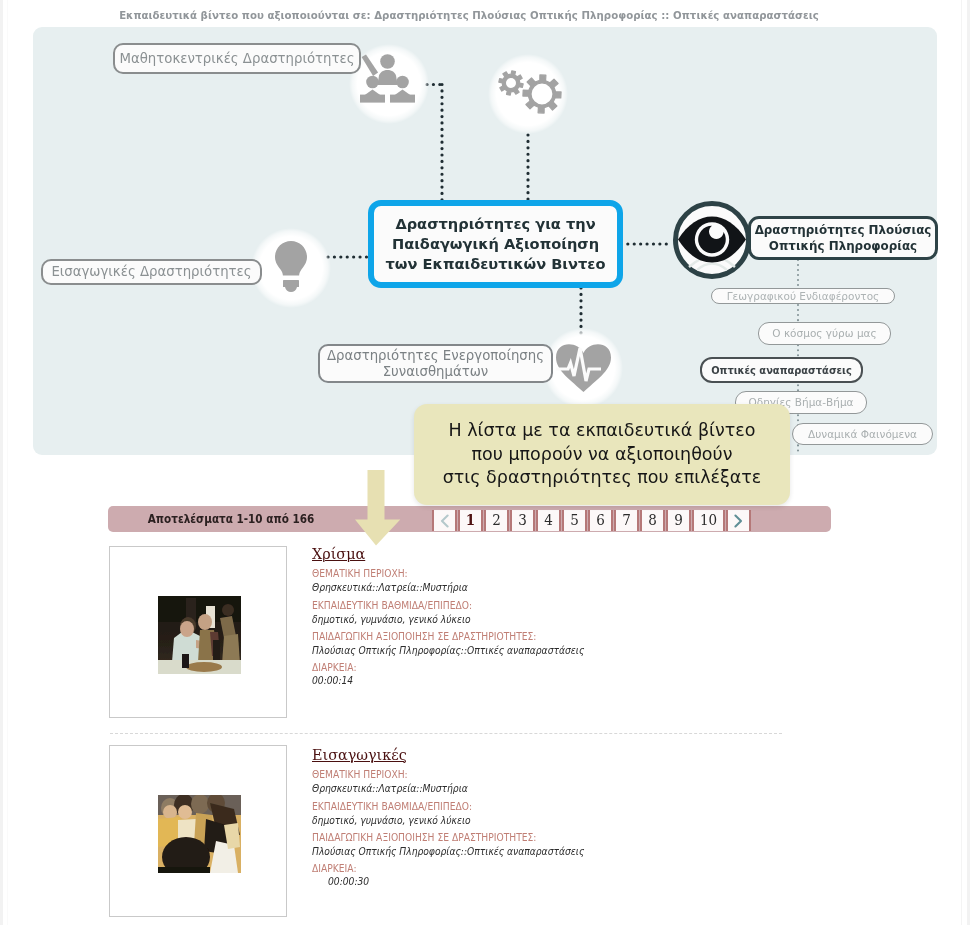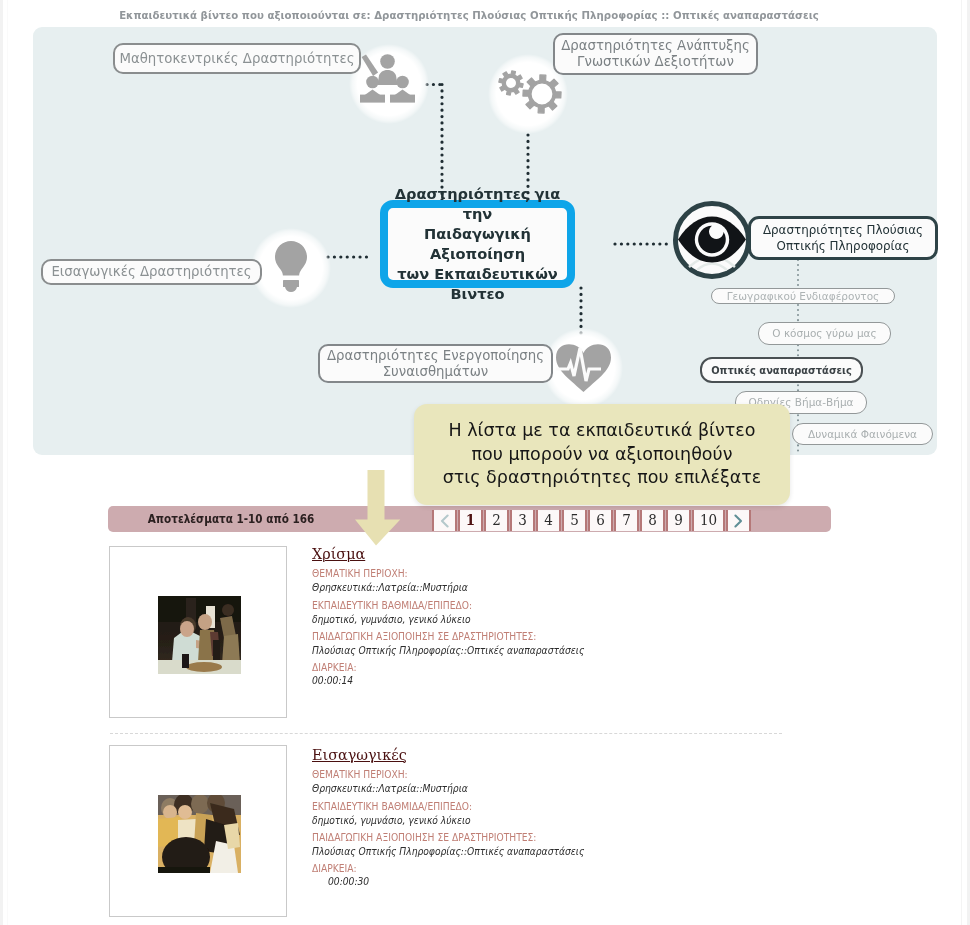--- a/index.html
+++ b/index.html
@@ -30,27 +30,27 @@
   .pill{position:absolute;box-sizing:border-box;background:#fbfbfb;
     border:2.6px solid #8a8d8e;border-radius:10px;color:#8b9193;
     font-stretch:normal;
     display:flex;align-items:center;justify-content:center;text-align:center;
     font-size:13.3px;line-height:1.2;}
   .pill.grey-strong{border-color:#83878a;color:#7b8184;}
   .pill.sub{font-size:10.5px;border-width:1.4px;border-color:#939899;color:#a9afb0;border-radius:11px;}
   .pill.sub[data-name="subnode-0"]{color:#adb3b4;}
 
   
-  .mainbox{position:absolute;box-sizing:border-box;left:368px;top:200px;width:195px;height:88px;
-    background:#fbfbfb;border:8px solid #0ea5e9;border-radius:13px;font-stretch:normal;
+  .mainbox{position:absolute;box-sizing:border-box;left:368px;top:200px;width:255px;height:88px;
+    background:#fbfbfb;border:6px solid #0ea5e9;border-radius:13px;font-stretch:normal;
     display:flex;align-items:center;justify-content:center;text-align:center;
-    color:#223236;font-weight:bold;font-size:14.6px;line-height:1.36;margin-left:12px;}
+    color:#223236;font-weight:bold;font-size:14.6px;line-height:1.36;}
 
   .darkbox{position:absolute;box-sizing:border-box;background:#fbfbfb;
-    border:3.6px solid #2e4347;border-radius:11px;color:#223236;font-weight:normal;
+    border:3.6px solid #2e4347;border-radius:11px;color:#223236;font-weight:bold;
     font-stretch:normal;
     display:flex;align-items:center;justify-content:center;text-align:center;
     font-size:11.9px;line-height:1.35;}
 
   .dark-pill{position:absolute;box-sizing:border-box;background:#fbfbfb;
     border:2.2px solid #4a5053;border-radius:12px;color:#3b4246;font-weight:bold;
     font-stretch:normal;
     display:flex;align-items:center;justify-content:center;text-align:center;font-size:9.9px;}
 
   
@@ -171,21 +171,20 @@
       <g fill="none" stroke="#e4eae8" stroke-width="2.4">
         <path d="M19 69 q23 -21 46 0"></path>
         <path d="M27 72 q15 -13 30 0"></path>
       </g>
       <path fill="#111417" d="M8 41.5 C18 26 29.5 18.5 42 18.5 C54.5 18.5 66 26 76 41.5 C66 57 54.5 64.5 42 64.5 C29.5 64.5 18 57 8 41.5 Z"></path>
       <circle cx="42" cy="41.5" r="17.2" fill="#fbfbfb"></circle>
       <path fill="#111417" d="M42 27.7 a13.8 13.8 0 1 0 11.6 6.4 a7.3 7.3 0 1 1 -11.6 -6.4 Z"></path>
     </svg>
 
     <div class="pill" data-name="node-student-centered" style="left:80px;top:16px;width:248px;height:31px;">Μαθητοκεντρικές Δραστηριότητες</div>
-    <div class="pill grey-strong" data-name="node-cognitive-skills" style="left:520px;top:6px;width:205px;height:42px;">Δραστηριότητες Ανάπτυξης<br>Γνωστικών Δεξιοτήτων</div>
     <div class="pill" data-name="node-introductory" style="left:8px;top:232px;width:221px;height:26px;">Εισαγωγικές Δραστηριότητες</div>
     <div class="pill grey-strong" data-name="node-emotion" style="left:285px;top:317px;width:235px;height:39px;">Δραστηριότητες Ενεργοποίησης<br>Συναισθημάτων</div>
 
     <div class="mainbox" data-name="node-center" style="left:335px;top:173px;">Δραστηριότητες για την<br>Παιδαγωγική Αξιοποίηση<br>των Εκπαιδευτικών Βιντεο</div>
     <div class="darkbox" data-name="node-rich-visual" style="left:715px;top:189px;width:190px;height:44px;z-index:2;">Δραστηριότητες Πλούσιας<br>Οπτικής Πληροφορίας</div>
 
     <div class="pill sub" data-name="subnode-0" style="left:678px;top:261px;width:184px;height:16px;">Γεωγραφικού Ενδιαφέροντος</div>
     <div class="pill sub" data-name="subnode-1" style="left:725px;top:295px;width:133px;height:23px;">Ο κόσμος γύρω μας</div>
     <div class="dark-pill" data-name="subnode-2" style="left:667px;top:330px;width:163px;height:26px;">Οπτικές αναπαραστάσεις</div>
     <div class="pill sub" data-name="subnode-3" style="left:702px;top:364px;width:132px;height:23px;">Οδηγίες Βήμα-Βήμα</div>

